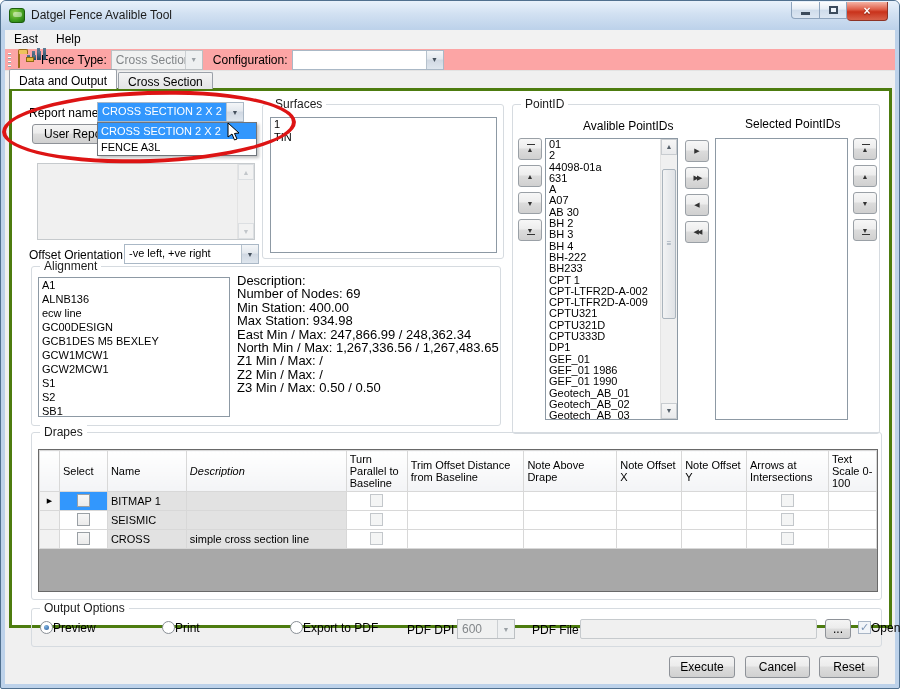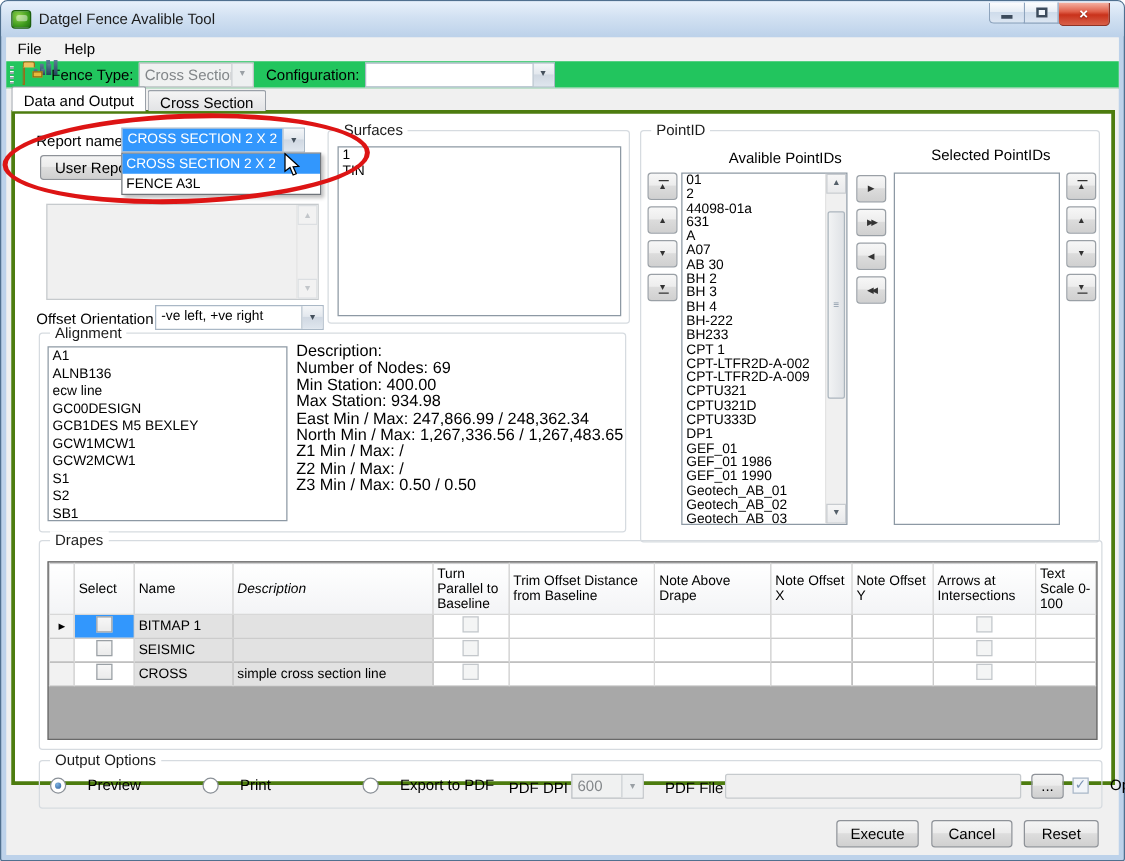--- a/index.html
+++ b/index.html
@@ -20,21 +20,21 @@
   .wbtn.min{width:29px;border-radius:0 0 0 4px;}
   .wbtn.max{width:27px;border-left:none;}
   .wbtn.close{width:41px;height:19px;border-radius:0 0 4px 4px;border-color:#8d3326;border-left:none;
     background:linear-gradient(#f5b3a4,#e0614b 40%,#c9321b 55%,#d8614a);color:#fff;font-weight:bold;font-size:12px;text-shadow:0 1px 1px #7e1d0d;}
   .glyph-min{width:9px;height:3px;background:#3c4b5c;margin-top:6px;}
   .glyph-max{width:9px;height:8px;border:2px solid #3c4b5c;background:#eef4fb;}
   
   .client{position:absolute;left:4px;right:4px;top:29px;bottom:4px;background:#f0f0f0;}
   .menubar{position:absolute;left:0;right:0;top:0;height:19px;background:#f2f2f2;display:flex;align-items:center;}
   .menu-item{padding:0 9px;height:19px;line-height:19px;}
-  .toolbar{position:absolute;left:0;right:0;top:19px;height:22px;background:#22c55e;display:flex;align-items:center;
+  .toolbar{position:absolute;left:0;right:0;top:19px;height:22px;background:#fca5a5;display:flex;align-items:center;
     border-bottom:1px solid #e3e3e3;}
   .grip{width:3px;height:14px;margin:0 4px 0 3px;
     background:repeating-linear-gradient(#fff 0 1px,#9aa4ad 1px 2px,transparent 2px 4px);}
   .tb-icon{margin:0 3px;position:relative;}
   .folder{width:17px;height:12px;background:linear-gradient(#ffe9a8,#f0b84f 60%,#d89324);border:1px solid #9a6b1a;border-radius:1px 2px 1px 1px;position:relative;}
   .folder::before{content:"";position:absolute;left:-1px;top:-4px;width:8px;height:4px;background:#eec25e;border:1px solid #9a6b1a;border-bottom:none;border-radius:2px 2px 0 0;}
   .chart{width:15px;height:13px;border-bottom:2px solid #24435c;position:relative;}
   .chart i{position:absolute;bottom:0;width:3px;background:linear-gradient(#5e7d96,#24435c);}
   .chart i:nth-child(1){left:1px;height:5px;}
   .chart i:nth-child(2){left:6px;height:9px;}
@@ -78,21 +78,21 @@
   
   .btn{border:1px solid #8e9298;border-radius:3px;background:linear-gradient(#f4f4f4,#ececec 45%,#dddddd 50%,#d0d0d0);
     font-size:12px;display:flex;align-items:center;justify-content:center;color:#000;}
   
   .cb{width:13px;height:13px;border:1px solid #9aa0a5;background:linear-gradient(#f7f7f7,#ebebeb);display:inline-block;}
   .cb.dis{border-color:#c3c7cb;background:#f4f5f5;}
   .cb.checked{color:#7d95b5;font-size:11px;line-height:11px;text-align:center;border-color:#a9b6c6;background:#f2f5f9;}
   .radio{width:13px;height:13px;border:1px solid #8a9097;border-radius:50%;background:#fff;display:inline-block;position:relative;}
   .radio.sel::after{content:"";position:absolute;left:3px;top:3px;width:5px;height:5px;border-radius:50%;
     background:radial-gradient(circle at 35% 30%,#7fb2e0,#2d5f9e);}
-  .opt{display:flex;align-items:flex-end;gap:17px;position:absolute;}
+  .opt{display:flex;align-items:flex-start;gap:0;position:absolute;}
   
   .grid{position:absolute;background:#a8a8a8;border:1px solid #696969;overflow:hidden;}
   .grid table{border-collapse:collapse;table-layout:fixed;font-size:11px;}
   .grid th{background:linear-gradient(#ffffff,#f3f4f6);border:1px solid #d8d8d8;font-weight:normal;text-align:left;
     padding:2px 3px;vertical-align:middle;height:38px;}
   .grid td{border:1px solid #d8d8d8;background:#fff;height:19px;padding:0 3px;white-space:nowrap;overflow:hidden;}
   .grid td.rowhdr{background:#f2f2f2;text-align:center;font-size:7px;color:#000;padding:0;}
   .grid td.gray{background:#e2e2e2;}
   .grid td.center{text-align:center;padding:0;}
   .grid td.cur{background:#3297fd;}
@@ -125,21 +125,21 @@
         </div>
       <div class="wbtn close">
           <span>×</span>
         </div>
     </div>
   </div>
 
   <div class="client">
 
     <div class="menubar">
-      <span class="menu-item">File</span>
+      <span class="menu-item">East</span>
       <span class="menu-item">Help</span>
     </div>
 
     <div class="toolbar">
       <span class="grip"></span>
       <span class="tb-icon"><span class="folder"></span></span>
       <span class="tb-icon"><span class="chart"><i></i><i></i><i></i></span></span>
       <span class="tb-icon"><span class="chart alt"><i></i><i></i><i></i></span></span>
       <span class="tb-label">Fence Type:</span>
       <div class="combo disabled" style="width:92px">

